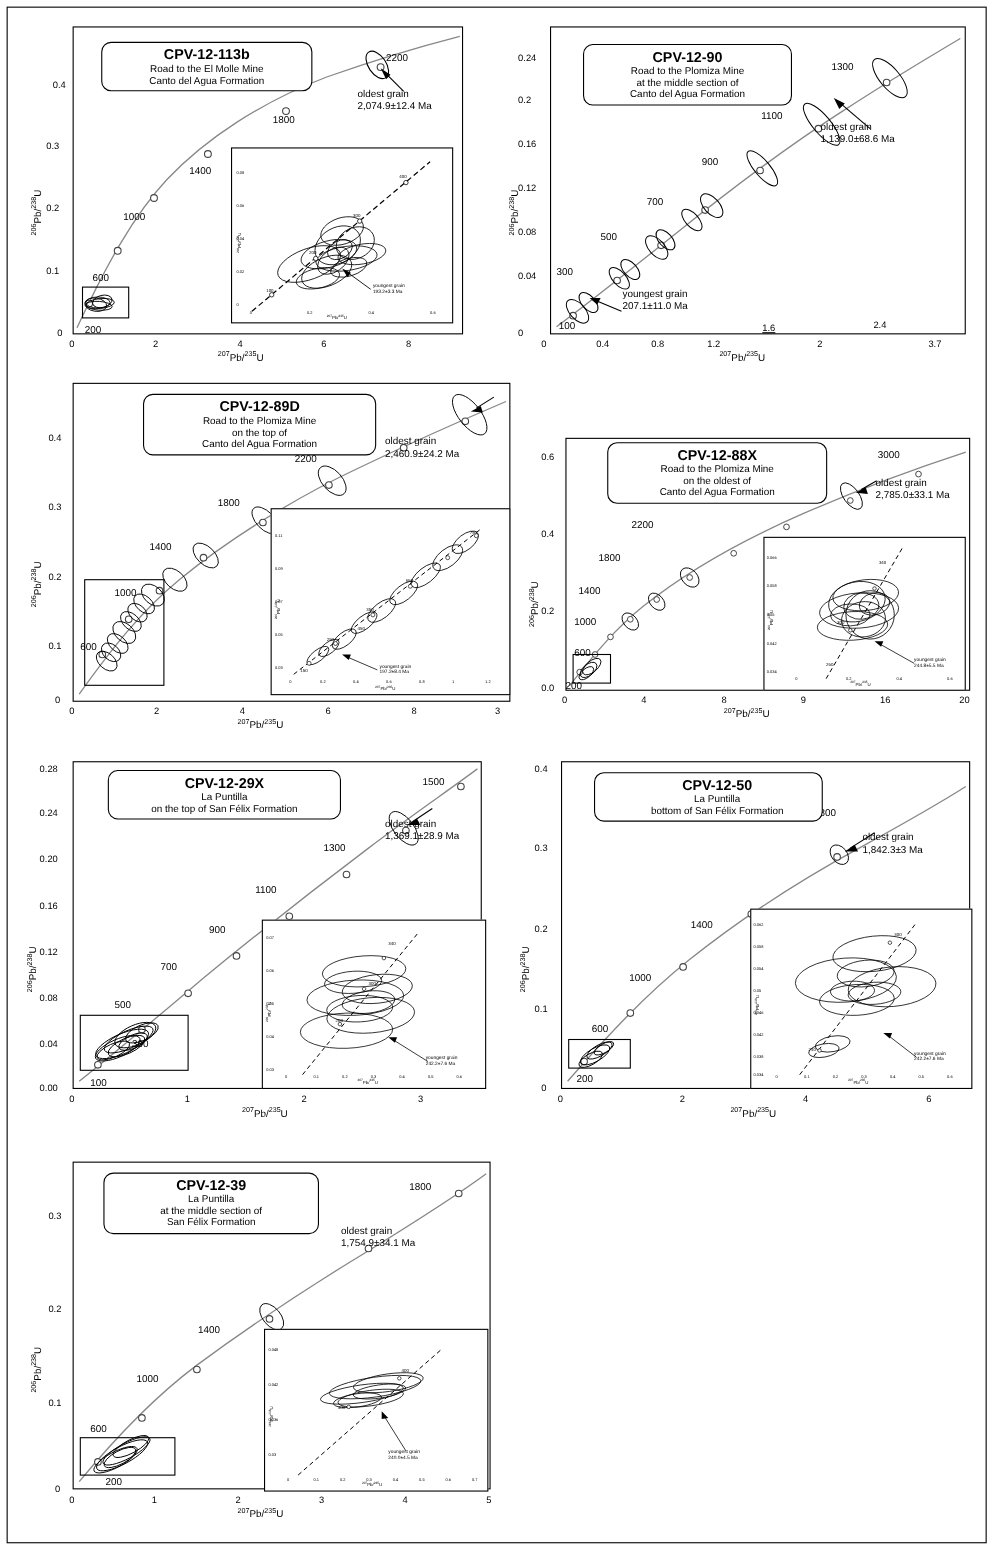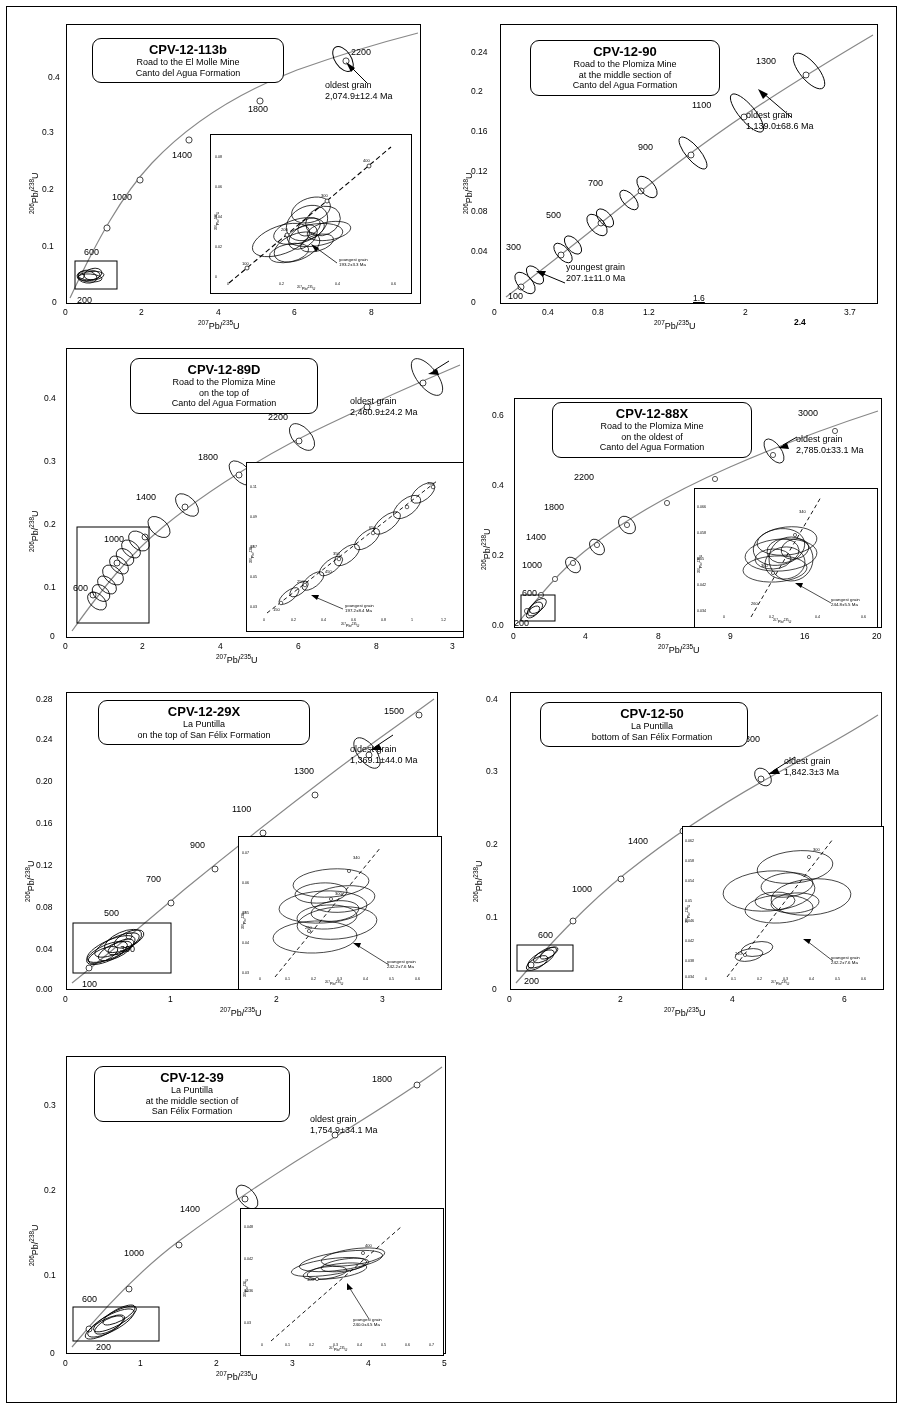--- a/index.html
+++ b/index.html
@@ -178,21 +178,21 @@
     <div class="ticklab" style="left:13px;top:152px;">0.12</div>
     <div class="ticklab" style="left:13px;top:192px;">0.08</div>
     <div class="ticklab" style="left:13px;top:232px;">0.04</div>
     <div class="ticklab" style="left:13px;top:283px;">0</div>
     <div class="ticklab" style="left:34px;top:293px;">0</div>
     <div class="ticklab" style="left:84px;top:293px;">0.4</div>
     <div class="ticklab" style="left:134px;top:293px;">0.8</div>
     <div class="ticklab" style="left:185px;top:293px;">1.2</div>
     <div class="ticklab" style="left:235px;top:279px;text-decoration:underline;">1.6</div>
     <div class="ticklab" style="left:285px;top:293px;">2</div>
-    <div class="ticklab" style="left:336px;top:303px;font-weight:bold;">2.4</div>
+    <div class="ticklab" style="left:336px;top:276px;">2.4</div>
     <div class="ticklab" style="left:386px;top:293px;">3.7</div>
     <div class="axis-x-title" style="left:196px;top:305px;"><sup>207</sup>Pb/<sup>235</sup>U</div>
     <div class="agelab" style="left:50px;top:277px;">100</div>
     <div class="agelab" style="left:48px;top:228px;">300</div>
     <div class="agelab" style="left:88px;top:196px;">500</div>
     <div class="agelab" style="left:130px;top:164px;">700</div>
     <div class="agelab" style="left:180px;top:128px;">900</div>
     <div class="agelab" style="left:234px;top:86px;">1100</div>
     <div class="agelab" style="left:298px;top:42px;">1300</div>
     <div class="annot" style="left:288px;top:96px;">
@@ -231,21 +231,21 @@
           <ellipse cx="92" cy="178" rx="8" ry="13" transform="rotate(-48 92 178)"></ellipse>
           <ellipse cx="120" cy="156" rx="8" ry="14" transform="rotate(-46 120 156)"></ellipse>
           <ellipse cx="174" cy="124" rx="8" ry="15" transform="rotate(-44 174 124)"></ellipse>
           <ellipse cx="235" cy="88" rx="9" ry="16" transform="rotate(-42 235 88)"></ellipse>
           <ellipse cx="360" cy="28" rx="10" ry="22" transform="rotate(-38 360 28)"></ellipse>
         </g>
         <line x1="382" y1="12" x2="366" y2="22" stroke="#000" stroke-width="1"></line>
         <polygon points="361,25 370,20 372,26" fill="#000"></polygon>
       </svg>
     </div>
-    <div class="label-box" style="left:110px;top:18px;width:188px;">
+    <div class="label-box" style="left:110px;top:18px;width:212px;">
       <div class="title">CPV-12-89D</div>
       <div class="sub">Road to the Plomiza Mine</div>
       <div class="sub">on the top of</div>
       <div class="sub">Canto del Agua Formation</div>
     </div>
     <div class="ticklab" style="left:24px;top:53px;">0.4</div>
     <div class="ticklab" style="left:24px;top:116px;">0.3</div>
     <div class="ticklab" style="left:24px;top:179px;">0.2</div>
     <div class="ticklab" style="left:24px;top:242px;">0.1</div>
     <div class="ticklab" style="left:30px;top:291px;">0</div>
@@ -463,21 +463,21 @@
     <div class="agelab" style="left:62px;top:295px;">100</div>
     <div class="agelab" style="left:100px;top:260px;">300</div>
     <div class="agelab" style="left:84px;top:224px;">500</div>
     <div class="agelab" style="left:126px;top:190px;">700</div>
     <div class="agelab" style="left:170px;top:156px;">900</div>
     <div class="agelab" style="left:212px;top:120px;">1100</div>
     <div class="agelab" style="left:274px;top:82px;">1300</div>
     <div class="agelab" style="left:364px;top:22px;">1500</div>
     <div class="annot" style="left:330px;top:60px;">
       <div>oldest grain</div>
-      <div>1,369.1±44.0 Ma</div>
+      <div>1,369.1±28.9 Ma</div>
     </div>
     <div class="inset" style="left:218px;top:152px;width:202px;height:152px;">
       <svg width="200" height="150" viewBox="0 0 200 150">
         <line x1="36" y1="140" x2="142" y2="10" stroke="#000" stroke-width="0.9" stroke-dasharray="4,3"></line>
         <g fill="none" stroke="#000" stroke-width="0.7">
           <ellipse cx="92" cy="46" rx="38" ry="14" transform="rotate(-4 92 46)"></ellipse>
           <ellipse cx="84" cy="70" rx="44" ry="16" transform="rotate(-3 84 70)"></ellipse>
           <ellipse cx="98" cy="86" rx="40" ry="16" transform="rotate(-5 98 86)"></ellipse>
           <ellipse cx="76" cy="100" rx="42" ry="16" transform="rotate(-2 76 100)"></ellipse>
           <ellipse cx="104" cy="62" rx="32" ry="13" transform="rotate(-6 104 62)"></ellipse>

